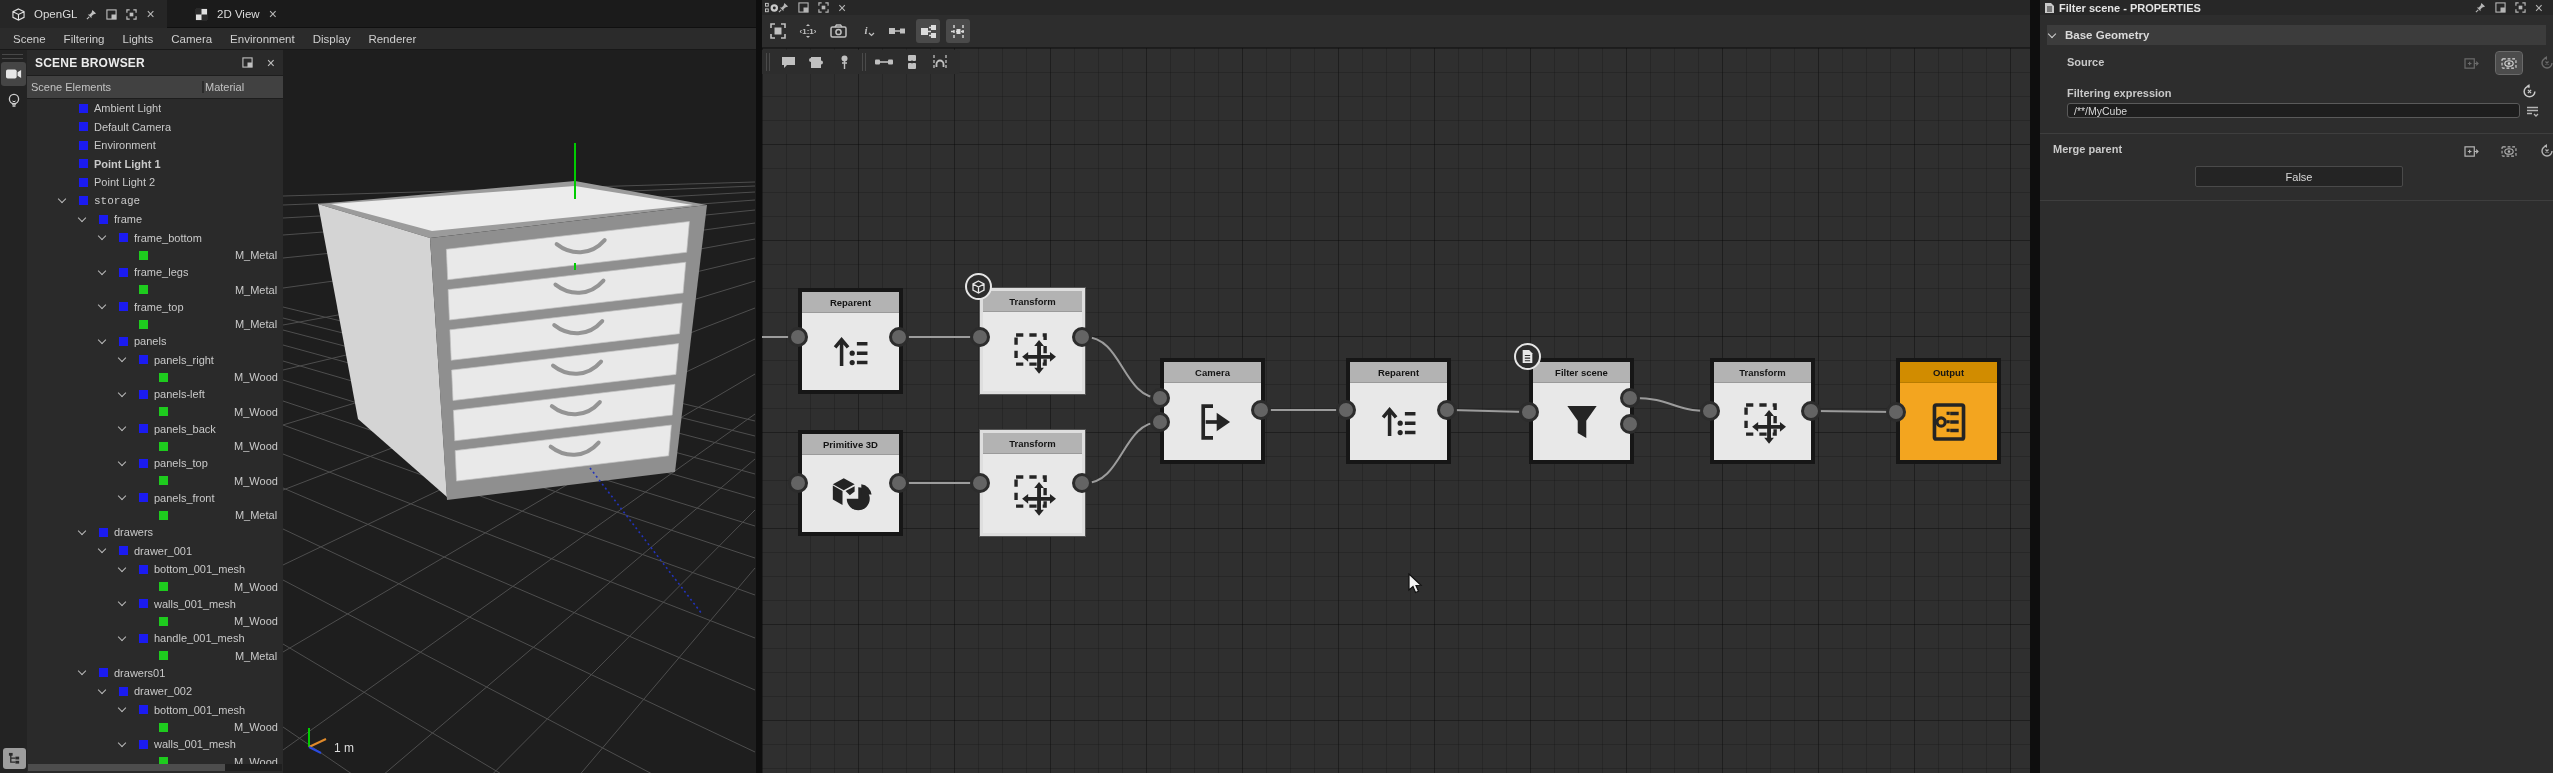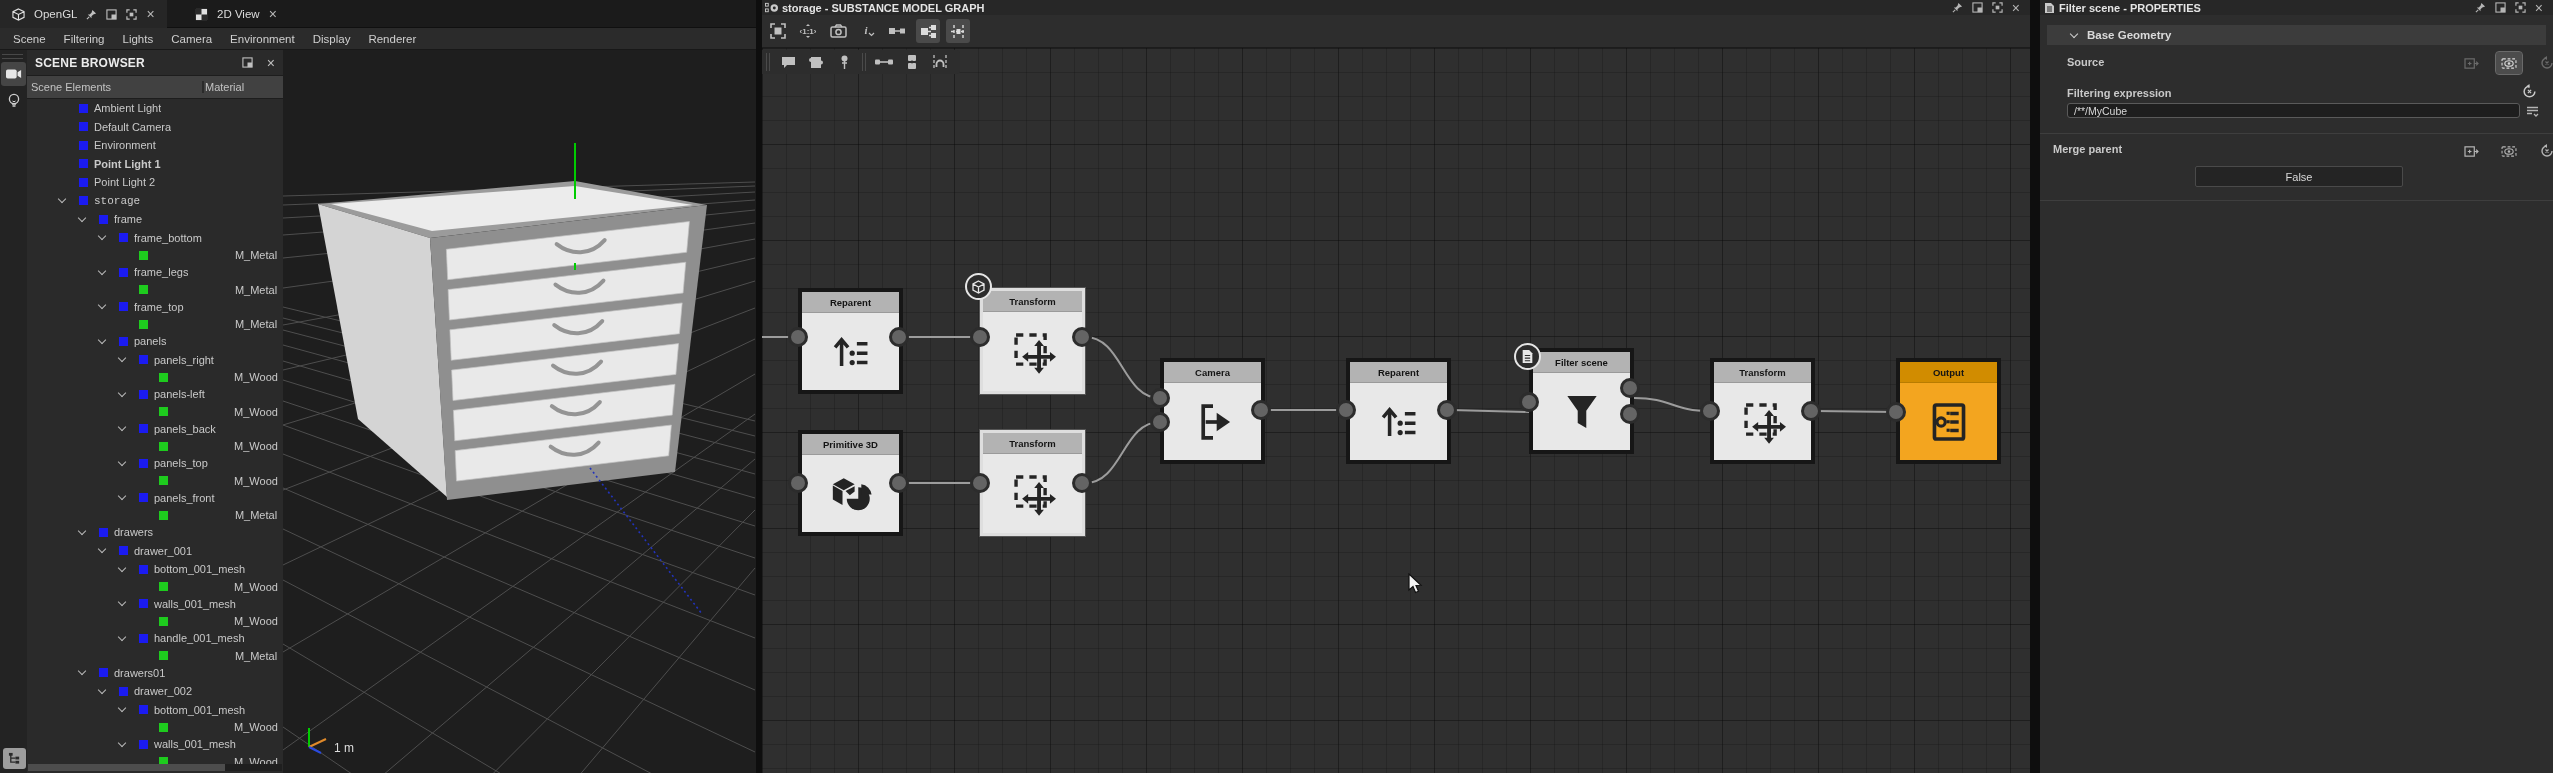--- a/index.html
+++ b/index.html
@@ -73,21 +73,21 @@
   .gnode-body { position:absolute; left:0; right:0; top:21px; bottom:0; display:flex; align-items:center; justify-content:center; }
   .gnode.accent { background:#f3a51f; }
   .gnode.accent .gnode-h { background:#d18c00; border-bottom:1px solid #b87c00; }
   .port { position:absolute; width:20px; height:20px; border-radius:50%; background:#646464; border:3px solid #2c2c2c; }
   .badge { position:absolute; width:27px; height:27px; border-radius:50%; background:#2d2d2d; border:2px solid #e6e6e6; display:flex; align-items:center; justify-content:center; }
 
   
   #propspanel { left:2040px; top:0; width:513px; height:773px; background:#2d2d2d; }
   #props-header { position:absolute; left:0; top:0; width:513px; height:15px; background:#272727; display:flex; align-items:center; }
   #props-title { font-size:11px; font-weight:bold; color:#e4e4e4; margin-left:4px; flex:1; }
-  #props-section { position:absolute; left:7px; top:25px; width:499px; height:20px; background:#3c3c3c; display:flex; align-items:center; gap:10px; padding-left:24px; }
+  #props-section { position:absolute; left:7px; top:25px; width:499px; height:20px; background:#3c3c3c; display:flex; align-items:center; gap:10px; padding-left:2px; }
   #props-section .lbl { font-size:11.5px; font-weight:bold; color:#dadada; }
   .prop-label { font-size:11px; font-weight:bold; color:#c9c9c9; }
   .prop-icons { position:absolute; display:flex; gap:12px; align-items:center; color:#909090; }
   .iconbtn { width:26px; height:22px; border-radius:3px; display:flex; align-items:center; justify-content:center; }
   .iconbtn.on { background:#4c4c4c; outline:1px solid #6a6a6a; }
   #filter-input { position:absolute; left:27px; top:103px; width:453px; height:15px; background:#1e1e1e;
     border:1px solid #5a5a5a; border-radius:3px; color:#d8d8d8; font-size:10.5px; font-family:"Liberation Sans",sans-serif; padding:0 6px; }
   #false-btn { position:absolute; left:155px; top:166px; width:208px; height:21px; background:#242424;
     border:1px solid #4a4a4a; border-radius:2px; color:#d8d8d8; font-size:11px; display:flex; align-items:center; justify-content:center; }
   .hline { position:absolute; left:0; width:513px; height:1px; background:#3e3e3e; }
@@ -508,21 +508,20 @@
 <div id="graphpanel" class="abs">
   <div id="graph-header">
     <span style="margin-left:3px;">
       <svg width="13" height="12" viewBox="0 0 14 12">
           <rect x="0.5" y="1" width="3" height="3" fill="none" stroke="#c9c9c9"></rect>
           <rect x="0.5" y="7" width="3" height="3" fill="none" stroke="#c9c9c9"></rect>
           <circle cx="10" cy="6" r="4" fill="#c9c9c9"></circle>
           <circle cx="10" cy="6" r="1.6" fill="#272727"></circle>
         </svg>
     </span>
-    <span id="graph-title">storage - SUBSTANCE MODEL GRAPH</span>
     <span class="hdr-icons">
       <span>
           <svg width="11" height="11" viewBox="0 0 12 12">
             <path d="M7 1 L11 5 L8 6 L6 8 L6 10 L2 6 L4 6 L6 4 Z" fill="#b5b5b5"></path>
             <path d="M3.5 8.5 L1 11" stroke="#b5b5b5" stroke-width="1.2"></path>
           </svg>
         </span>
       <span>
           <svg width="11" height="11" viewBox="0 0 12 12">
             <rect x="1" y="1" width="10" height="10" fill="none" stroke="#b5b5b5" stroke-width="1.2"></rect>
@@ -717,21 +716,21 @@
           <svg width="44" height="40" viewBox="0 0 36 34">
             <path d="M10 29 V8 M4.5 13 L10 6.5 L15.5 13" stroke="#242424" stroke-width="3" fill="none"></path>
             <path d="M23 10 H32 M23 18 H32 M23 26 H32" stroke="#242424" stroke-width="3"></path>
             <circle cx="19" cy="18" r="2.2" fill="#242424"></circle>
             <circle cx="19" cy="26" r="2.2" fill="#242424"></circle>
           </svg>
         </div>
         <div class="port" style="left: -14px; top: 38px;"></div>
         <div class="port" style="left: 87px; top: 38px;"></div>
       </div>
-      <div class="gnode sel" style="left: 767px; top: 348px; pointer-events: auto;">
+      <div class="gnode sel" style="left: 767px; top: 358px; pointer-events: auto;">
         <div class="gnode-h">Filter scene</div>
         <div class="gnode-body">
           <svg width="44" height="42" viewBox="0 0 36 34">
             <path d="M6 4 H30 L21.5 16 V30 L14.5 26 V16 Z" fill="#242424"></path>
           </svg>
         </div>
         <div class="port" style="left: -14px; top: 40px;"></div>
         <div class="port" style="left: 87px; top: 26px;"></div>
         <div class="port" style="left: 87px; top: 52px;"></div>
       </div>

